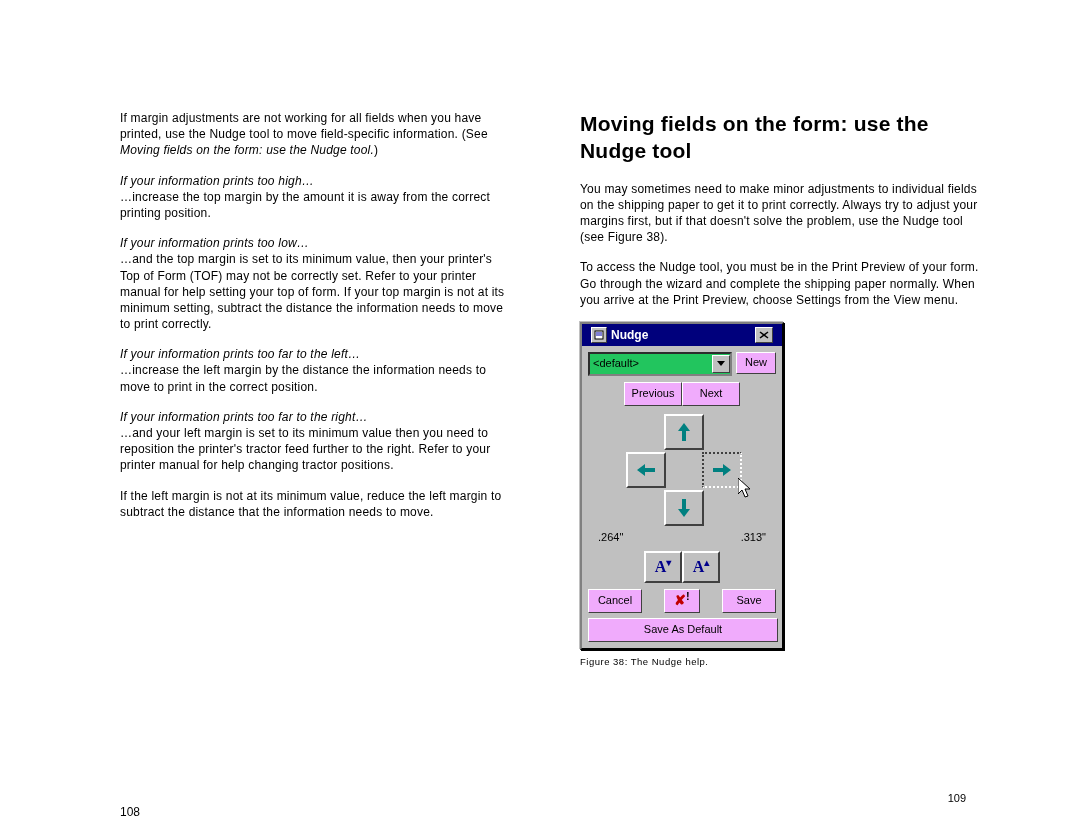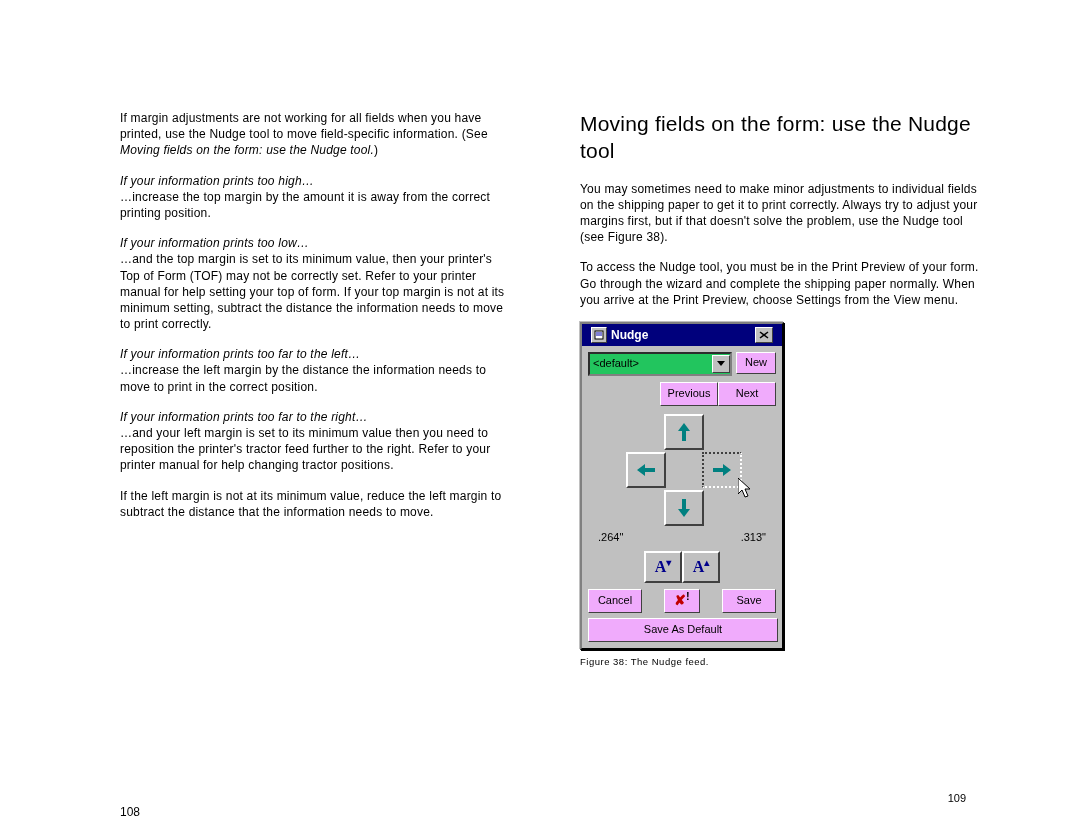--- a/index.html
+++ b/index.html
@@ -34,21 +34,21 @@
   }
   .italic {
     font-style: italic;
     text-align: right;
   }
   .section-heading {
     font-size: 21px;
     margin-bottom: 16px;
     line-height: 1.3;
     letter-spacing: 0.2px;
-    font-weight: normal;
+    font-weight: bold;
   }
   .page-number-left {
     position: absolute;
     left: 120px;
     bottom: 15px;
     font-size: 12px;
   }
   .page-number-right {
     position: absolute;
     right: 114px;
@@ -150,21 +150,21 @@
     border-right:1px solid #404040;
     border-bottom:1px solid #404040;
     font-size:11px;
     display:flex;
     align-items:center;
     justify-content:center;
     color:#000;
   }
   .row2 {
     display:flex;
-    justify-content:flex-end;
+    justify-content:center;
     margin-bottom:8px;
   }
   .row2 .btn-3d { width:56px; height:22px; }
   .arrow-grid {
     width: 120px;
     height: 110px;
     position: relative;
     margin: 0 auto 6px;
   }
   .arrow-btn {
@@ -346,18 +346,18 @@
           <div class="btn-3d cancel-b">Cancel</div>
           <div class="btn-3d del-b">
             <span style="color:#c00000;font-weight:bold;font-size:14px;">✘</span>
               <span style="color:#000;font-weight:bold;font-size:11px;position:relative;top:-4px;">!</span>
           </div>
           <div class="btn-3d save-b">Save</div>
         </div>
         <div class="btn-3d save-default-btn">Save As Default</div>
       </div>
     </div>
-    <div class="figure-caption">Figure 38: The Nudge feed.</div>
+    <div class="figure-caption">Figure 38: The Nudge help.</div>
   </div>
 </div>
 
 <div class="page-number-left">108</div>
 <div class="page-number-right">109</div>
 
 </body></html>

